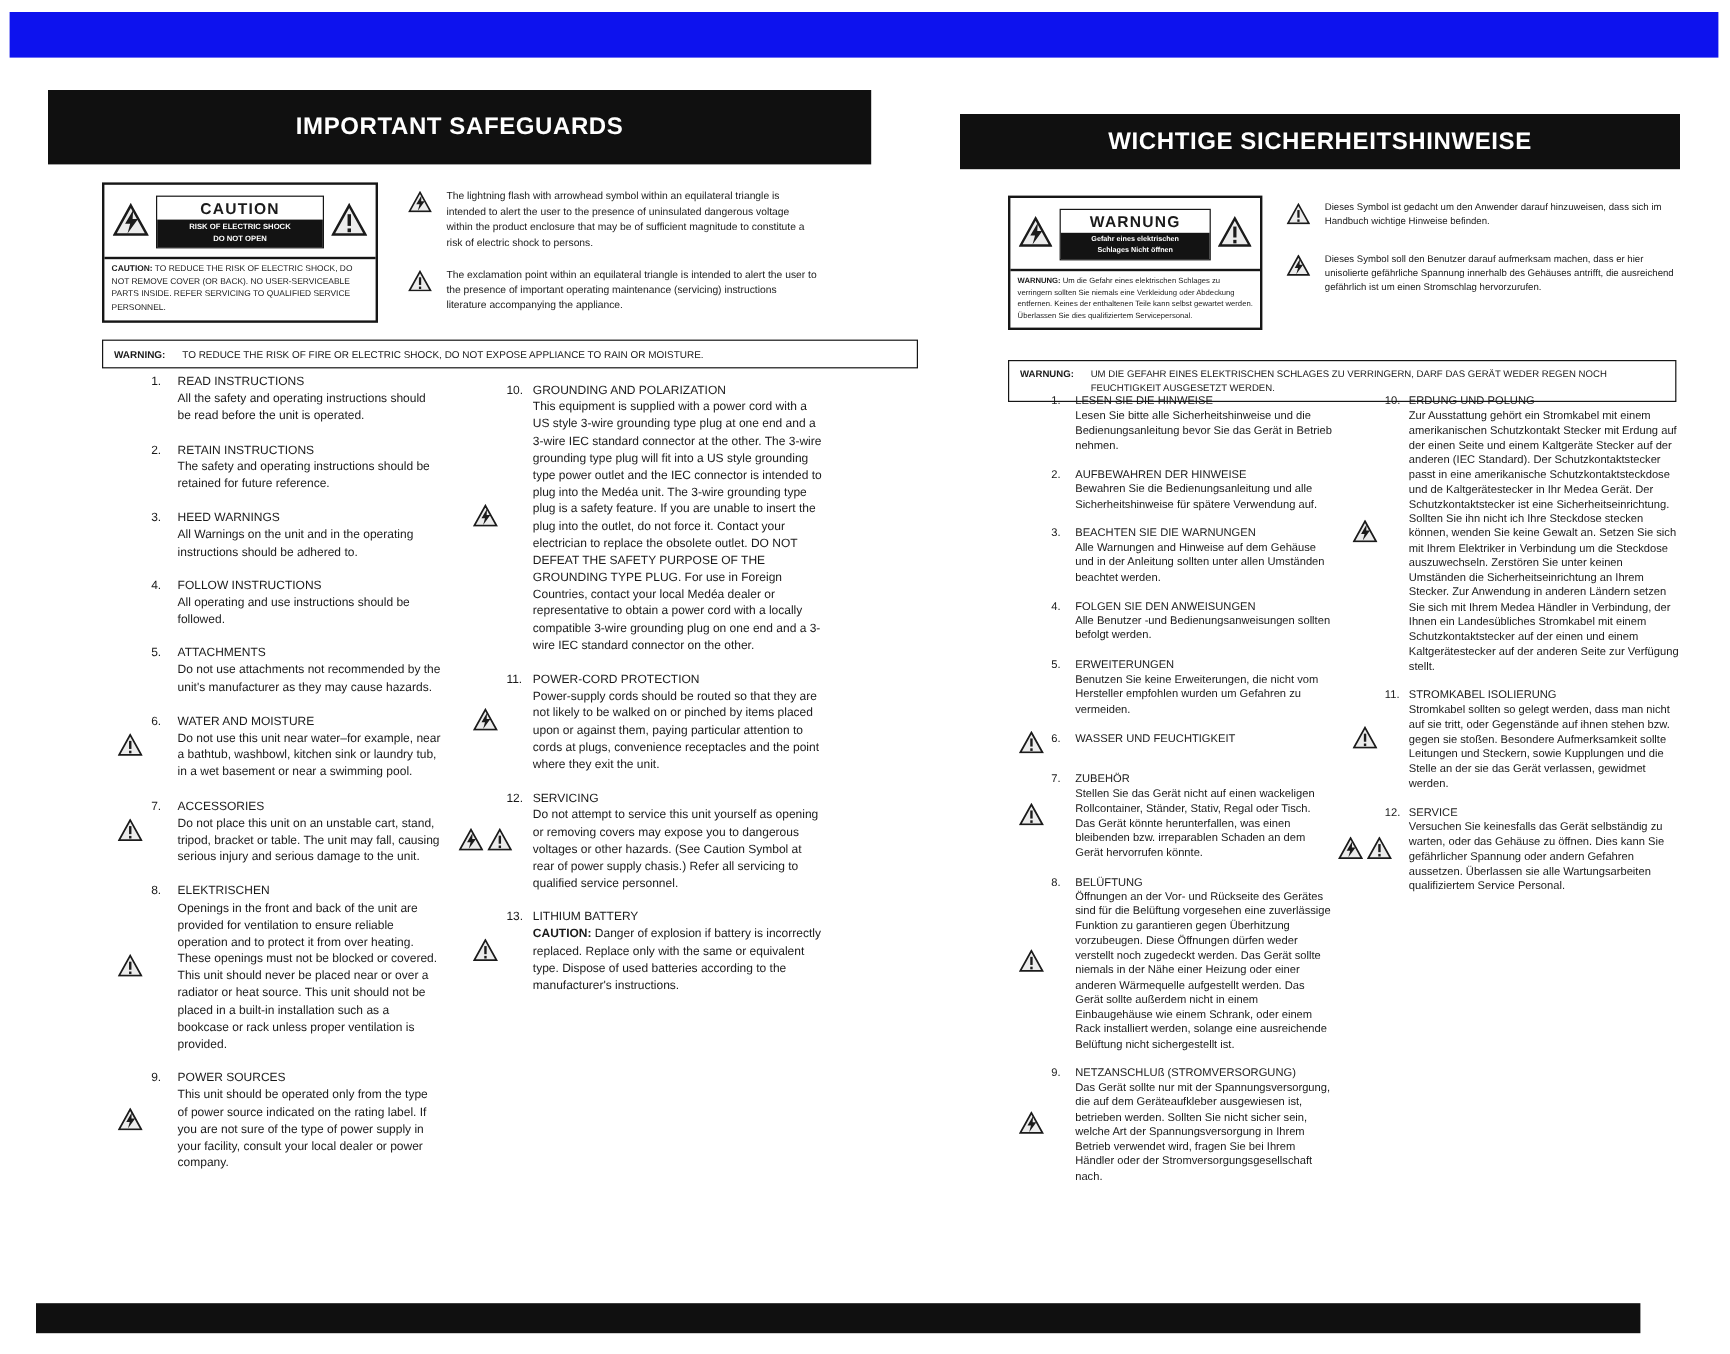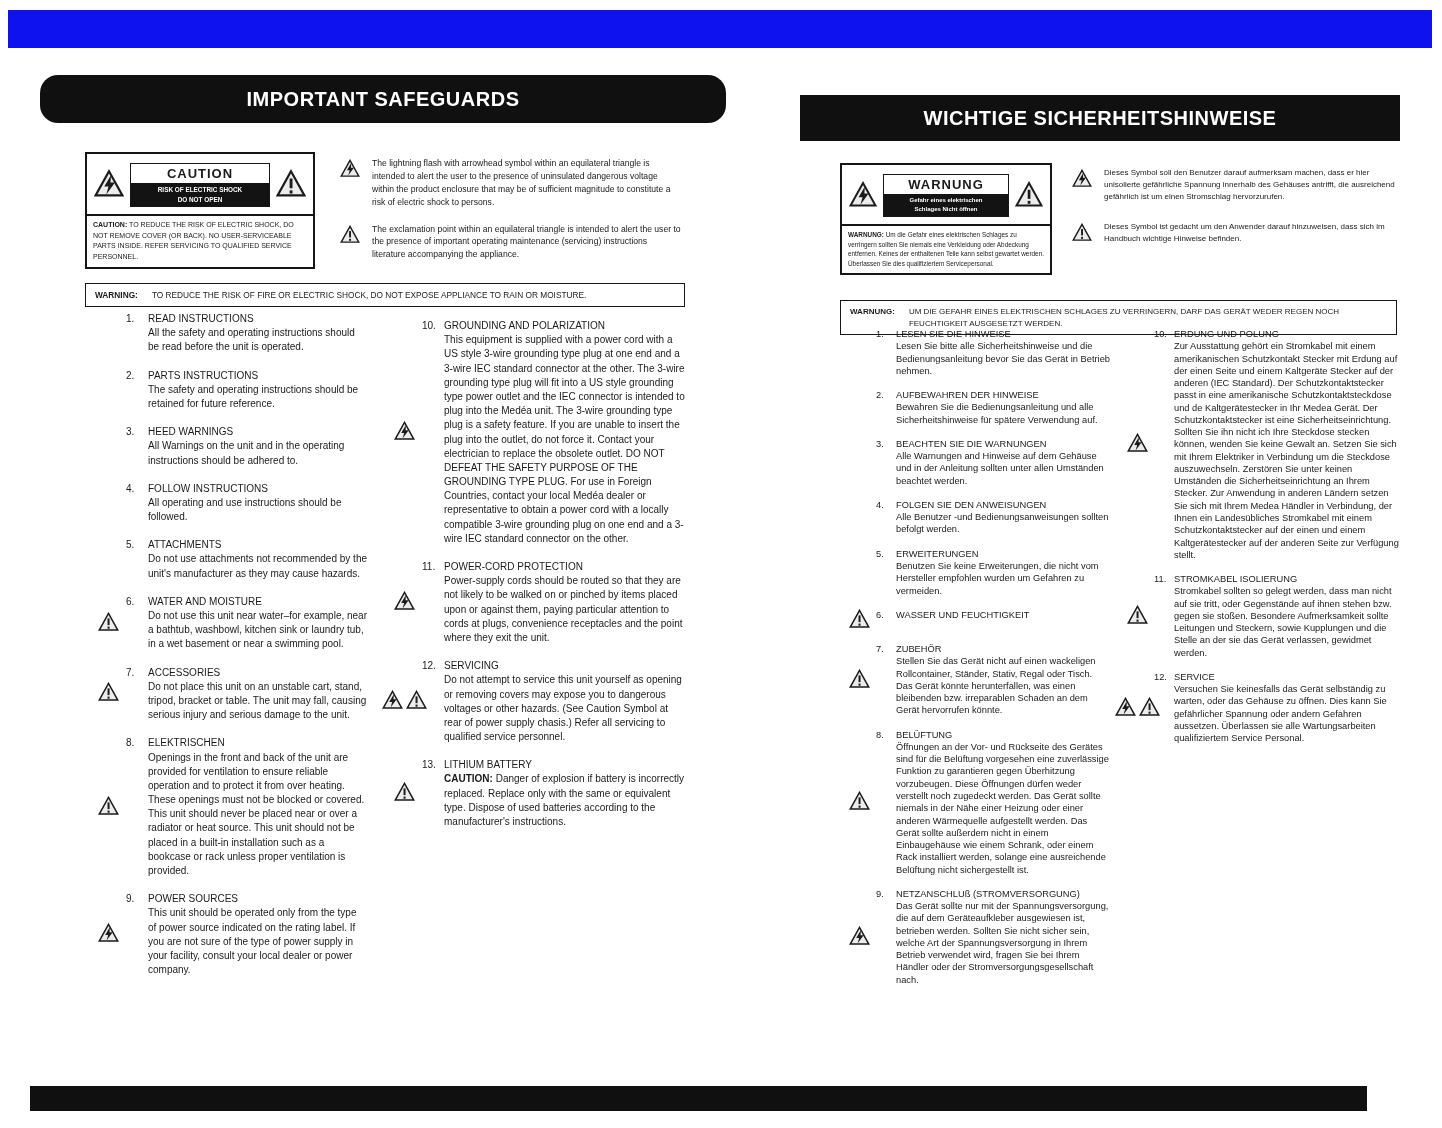--- a/index.html
+++ b/index.html
@@ -8,21 +8,21 @@
   .page { position:relative; width:1442px; height:1128px; background:#fff; overflow:hidden; }
 
   .top-bar { position:absolute; left:8px; top:10px; width:1424px; height:38px; background:var(--blue,#0d12ee); }
   .bottom-bar { position:absolute; left:30px; top:1086px; width:1337px; height:25px; background:var(--black,#101010); }
 
   .panel { position:absolute; }
   .panel-en { left:40px; top:75px; width:686px; height:995px; }
   .panel-de { left:800px; top:95px; width:600px; height:975px; }
 
   .panel-title { display:flex; align-items:center; justify-content:center; background:var(--black,#101010); color:#fff; font-weight:bold; letter-spacing:0.5px; }
-  .panel-en .panel-title { height:48px; font-size:20px;border-radius:18px; }
+  .panel-en .panel-title { height:62px; font-size:20px; }
   .panel-de .panel-title { height:46px; font-size:20px; }
 
   .caution-box { position:absolute; border:2px solid #161616; background:#fff; }
   .panel-en .caution-box { left:45px; top:77px; width:230px; }
   .panel-de .caution-box { left:40px; top:68px; width:212px; }
   .cb-top { display:flex; align-items:center; justify-content:space-between; padding:9px 7px 7px; }
   .cb-center { border:1px solid #161616; }
   .panel-en .cb-center { width:140px; }
   .panel-de .cb-center { width:126px; }
   .cb-word { text-align:center; font-weight:bold; padding:2px 0; letter-spacing:1px; }
@@ -39,21 +39,21 @@
   .panel-en .symbol-notes { left:300px; top:82px; width:342px; }
   .panel-de .symbol-notes { left:272px; top:72px; width:326px; }
   .note { display:flex; gap:12px; margin-bottom:14px; }
   .panel-de .note { margin-bottom:18px; }
   .note-icon { flex:none; margin-top:2px; }
   .note-text { line-height:1.5; }
   .panel-en .note-text { font-size:8.6px; }
   .panel-de .note-text { font-size:8px; }
 
   .banner { position:absolute; border:1px solid #161616; display:flex; gap:14px; align-items:flex-start; padding:5px 9px; line-height:1.45; }
-  .panel-en .banner { left:45px; top:208px; width:600px; font-size:8.3px; }
+  .panel-en .banner { left:45px; top:208px; width:680px; font-size:8.3px; }
   .panel-de .banner { left:40px; top:205px; width:557px; font-size:8px; }
   .banner b { flex:none; }
 
   .col { position:absolute; }
   .col-en-1 { left:50px; top:237px; width:277px; }
   .col-en-2 { left:346px; top:244px; width:302px; }
   .col-de-1 { left:42px; top:233px; width:268px; }
   .col-de-2 { left:320px; top:233px; width:280px; }
 
   .item { display:flex; margin-bottom:14px; }
@@ -137,21 +137,21 @@
               <span class="ttl">READ INSTRUCTIONS</span>
             </div>
             <div class="item-body">All the safety and operating instructions should be read before the unit is operated.</div>
           </div>
         </div>
         <div class="item">
           <span class="item-icons"></span>
           <div class="item-text">
             <div class="item-head">
               <span class="num">2.</span>
-              <span class="ttl">PARTS INSTRUCTIONS</span>
+              <span class="ttl">RETAIN INSTRUCTIONS</span>
             </div>
             <div class="item-body">The safety and operating instructions should be retained for future reference.</div>
           </div>
         </div>
         <div class="item">
           <span class="item-icons"></span>
           <div class="item-text">
             <div class="item-head">
               <span class="num">3.</span>
               <span class="ttl">HEED WARNINGS</span>
@@ -340,31 +340,31 @@
       <div class="cb-bottom">
         <b>WARNUNG:</b>
         <span>Um die Gefahr eines elektrischen Schlages zu verringern sollten Sie niemals eine Verkleidung oder Abdeckung entfernen. Keines der enthaltenen Teile kann selbst gewartet werden. Überlassen Sie dies qualifiziertem Servicepersonal.</span>
       </div>
     </div>
 
     <div class="symbol-notes">
         <div class="note">
           <span class="note-icon"><svg viewBox="0 0 24 22" width="20" height="18" aria-hidden="true">
               <path d="M12 1.6 L22.7 20.9 H1.3 Z" fill="#ececec" stroke="#1b1b1b" stroke-width="1.7"></path>
-              <path d="M13.6 4.6 L8.2 13.8 h3.4 L9.8 20.2 l7.0 -9.6 h-3.6 z" fill="#1b1b1b"></path>
-            </svg></span>
-          <div class="note-text">Dieses Symbol soll den Benutzer darauf aufmerksam machen, dass er hier unisolierte gefährliche Spannung innerhalb des Gehäuses antrifft, die ausreichend gefährlich ist um einen Stromschlag hervorzurufen.</div>
+              <rect x="10.9" y="7.4" width="2.3" height="7.8" fill="#1b1b1b"></rect>
+              <rect x="10.9" y="16.9" width="2.3" height="2.5" fill="#1b1b1b"></rect>
+            </svg></span>
+          <div class="note-text">Dieses Symbol ist gedacht um den Anwender darauf hinzuweisen, dass sich im Handbuch wichtige Hinweise befinden.</div>
         </div>
         <div class="note">
           <span class="note-icon"><svg viewBox="0 0 24 22" width="20" height="18" aria-hidden="true">
               <path d="M12 1.6 L22.7 20.9 H1.3 Z" fill="#ececec" stroke="#1b1b1b" stroke-width="1.7"></path>
-              <rect x="10.9" y="7.4" width="2.3" height="7.8" fill="#1b1b1b"></rect>
-              <rect x="10.9" y="16.9" width="2.3" height="2.5" fill="#1b1b1b"></rect>
-            </svg></span>
-          <div class="note-text">Dieses Symbol ist gedacht um den Anwender darauf hinzuweisen, dass sich im Handbuch wichtige Hinweise befinden.</div>
+              <path d="M13.6 4.6 L8.2 13.8 h3.4 L9.8 20.2 l7.0 -9.6 h-3.6 z" fill="#1b1b1b"></path>
+            </svg></span>
+          <div class="note-text">Dieses Symbol soll den Benutzer darauf aufmerksam machen, dass er hier unisolierte gefährliche Spannung innerhalb des Gehäuses antrifft, die ausreichend gefährlich ist um einen Stromschlag hervorzurufen.</div>
         </div>
       </div>
 
     <div class="banner">
       <b>WARNUNG:</b>
       <span>UM DIE GEFAHR EINES ELEKTRISCHEN SCHLAGES ZU VERRINGERN, DARF DAS GERÄT WEDER REGEN NOCH FEUCHTIGKEIT AUSGESETZT WERDEN.</span>
     </div>
 
     <div class="col col-de-1">
         <div class="item">

